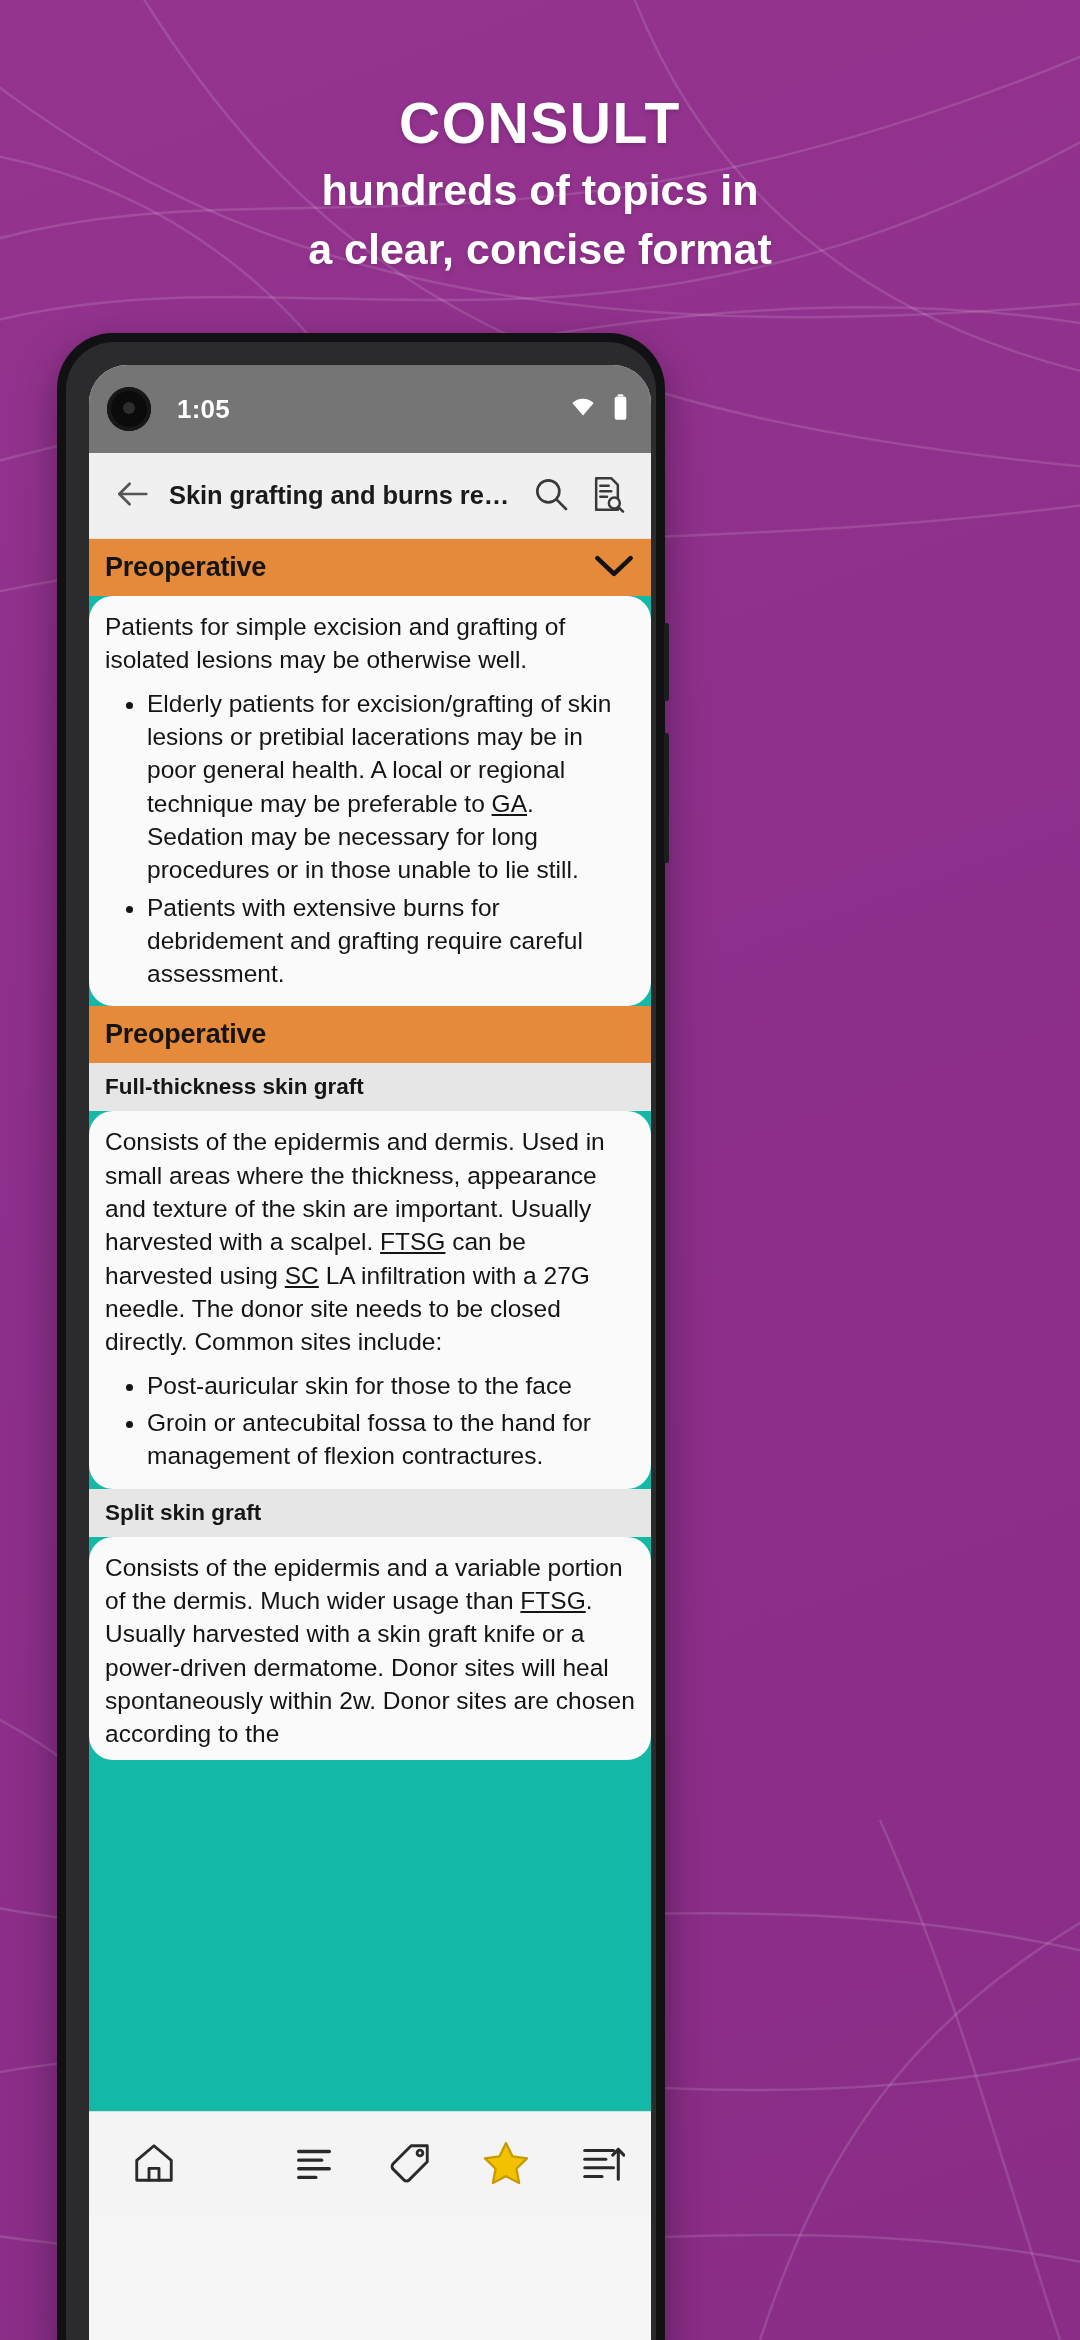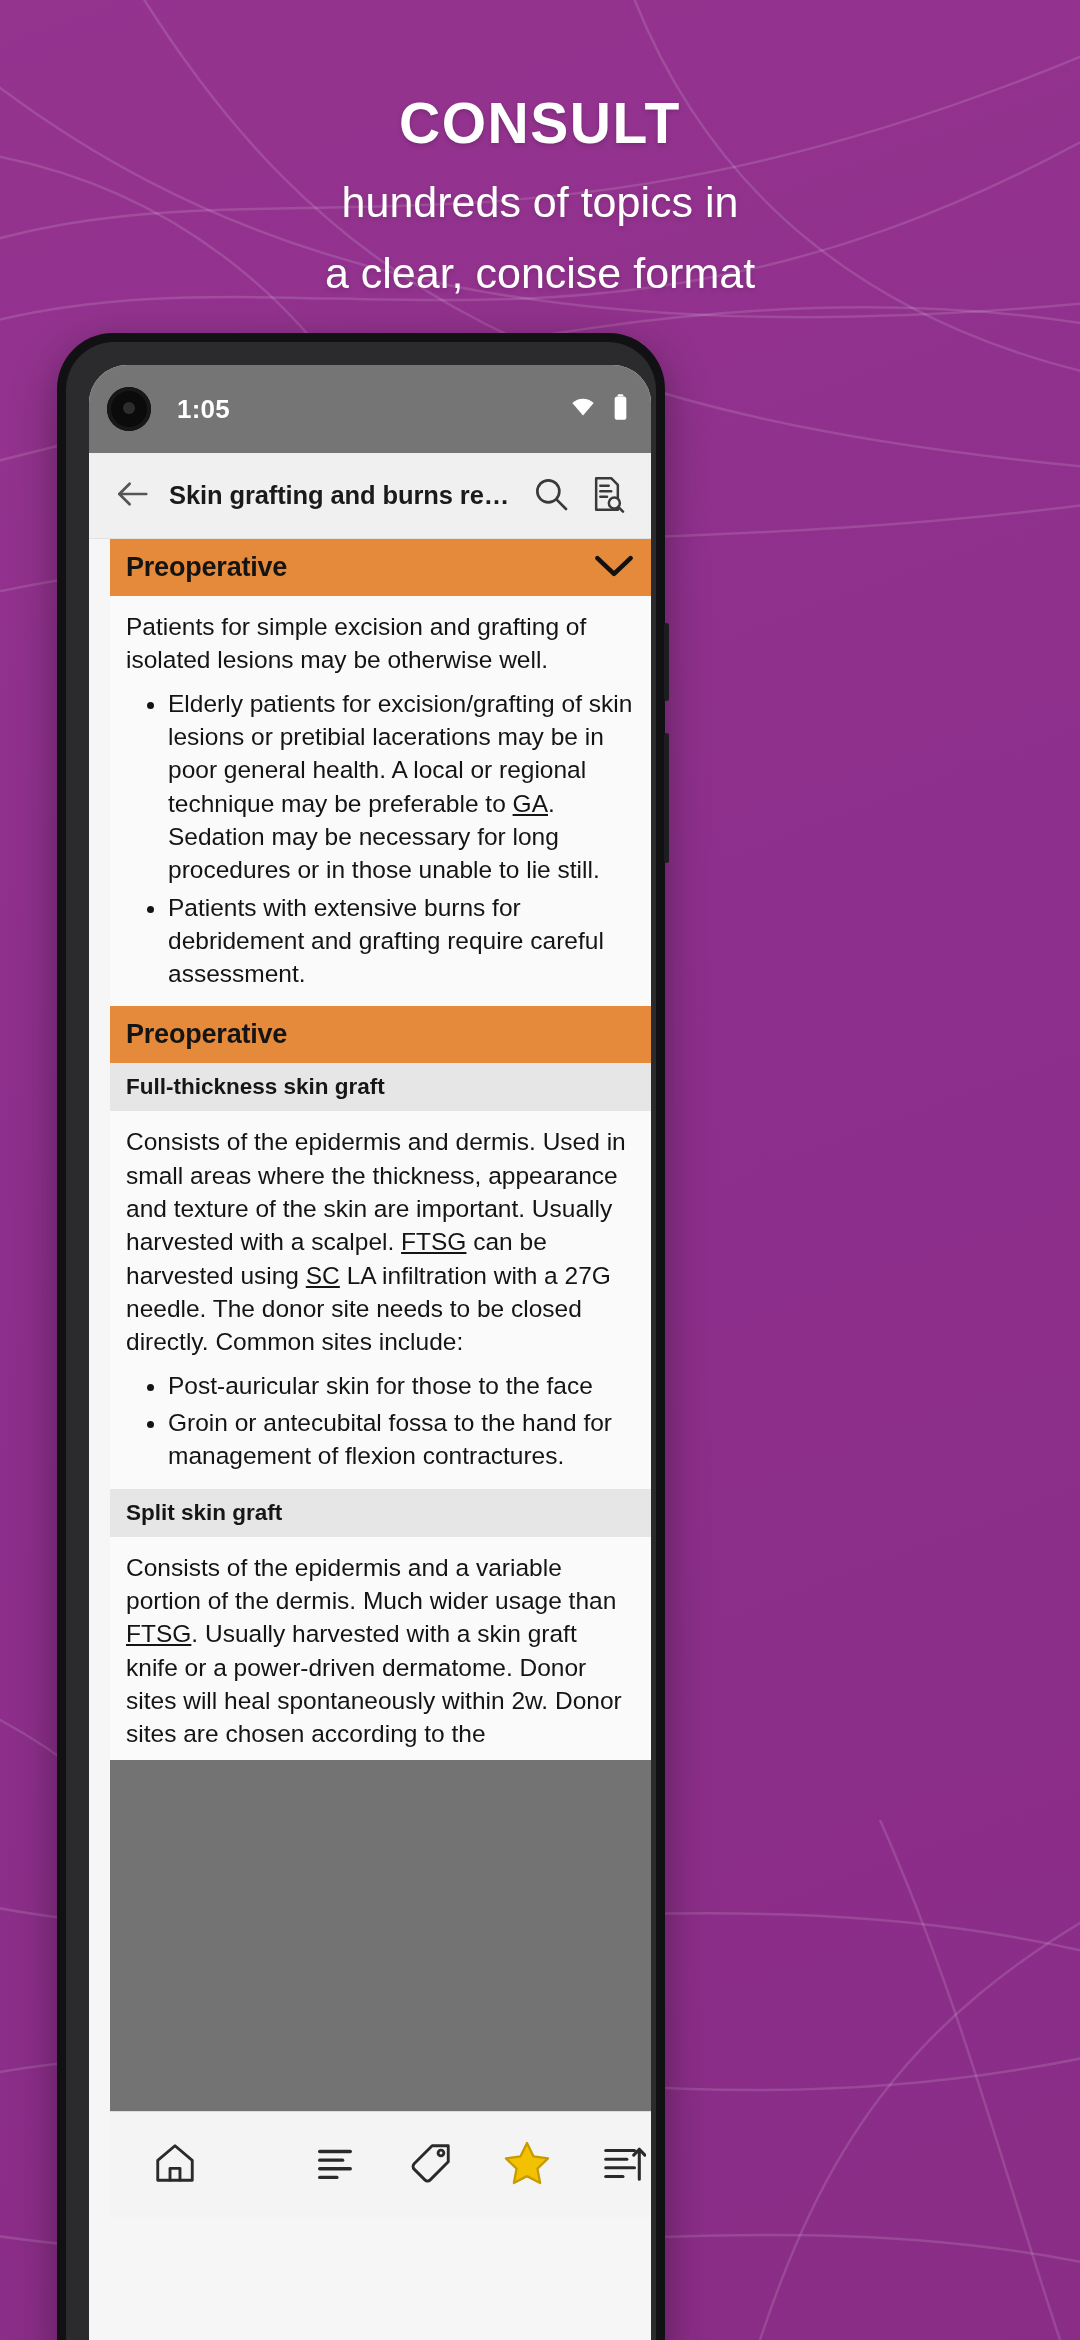--- a/index.html
+++ b/index.html
@@ -29,23 +29,23 @@
   }
   #promo-title {
     font-size: 57px;
     font-weight: bold;
     letter-spacing: 1.5px;
     line-height: 1.25;
     text-shadow: 0 2px 5px rgba(0,0,0,.18);
   }
   .promo-sub {
     font-size: 43px;
-    font-weight: normal;
+    font-weight: bold;
     line-height: 1.28;
-    margin-top: 16px;
+    margin-top: 4px;
     text-shadow: 0 2px 5px rgba(0,0,0,.15);
   }
 
   
   #phone {
     position: absolute;
     left: 57px;
     top: 333px;
     width: 608px;
     height: 2060px;
@@ -144,24 +144,23 @@
   }
   .toolbar-action {
     width: 56px; height: 56px;
     display: flex; align-items: center; justify-content: center;
     flex: 0 0 auto;
   }
 
   
   #article {
     height: 1678px;
-    background: #737373;
+    background: #14b8a6;
     overflow: hidden;
     position: relative;
-    margin-left: 21px;
   }
   .section-header {
     background: #e5893b;
     padding: 13px 16px;
     display: flex;
     align-items: center;
     justify-content: space-between;
   }
   .section-header-label {
     font-size: 27px;
@@ -172,20 +171,21 @@
   .subsection-header {
     background: #e6e6e6;
     padding: 11px 16px;
     font-size: 22.5px;
     font-weight: bold;
     color: #161616;
   }
   .prose {
     padding: 14px 16px 10px 16px;
     background: #fafafa;
+    border-radius: 24px;
   }
   .prose p {
     font-size: 24.5px;
     line-height: 1.36;
     color: #141414;
   }
   .prose ul {
     margin: 10px 0 6px 0;
     padding-left: 42px;
   }

